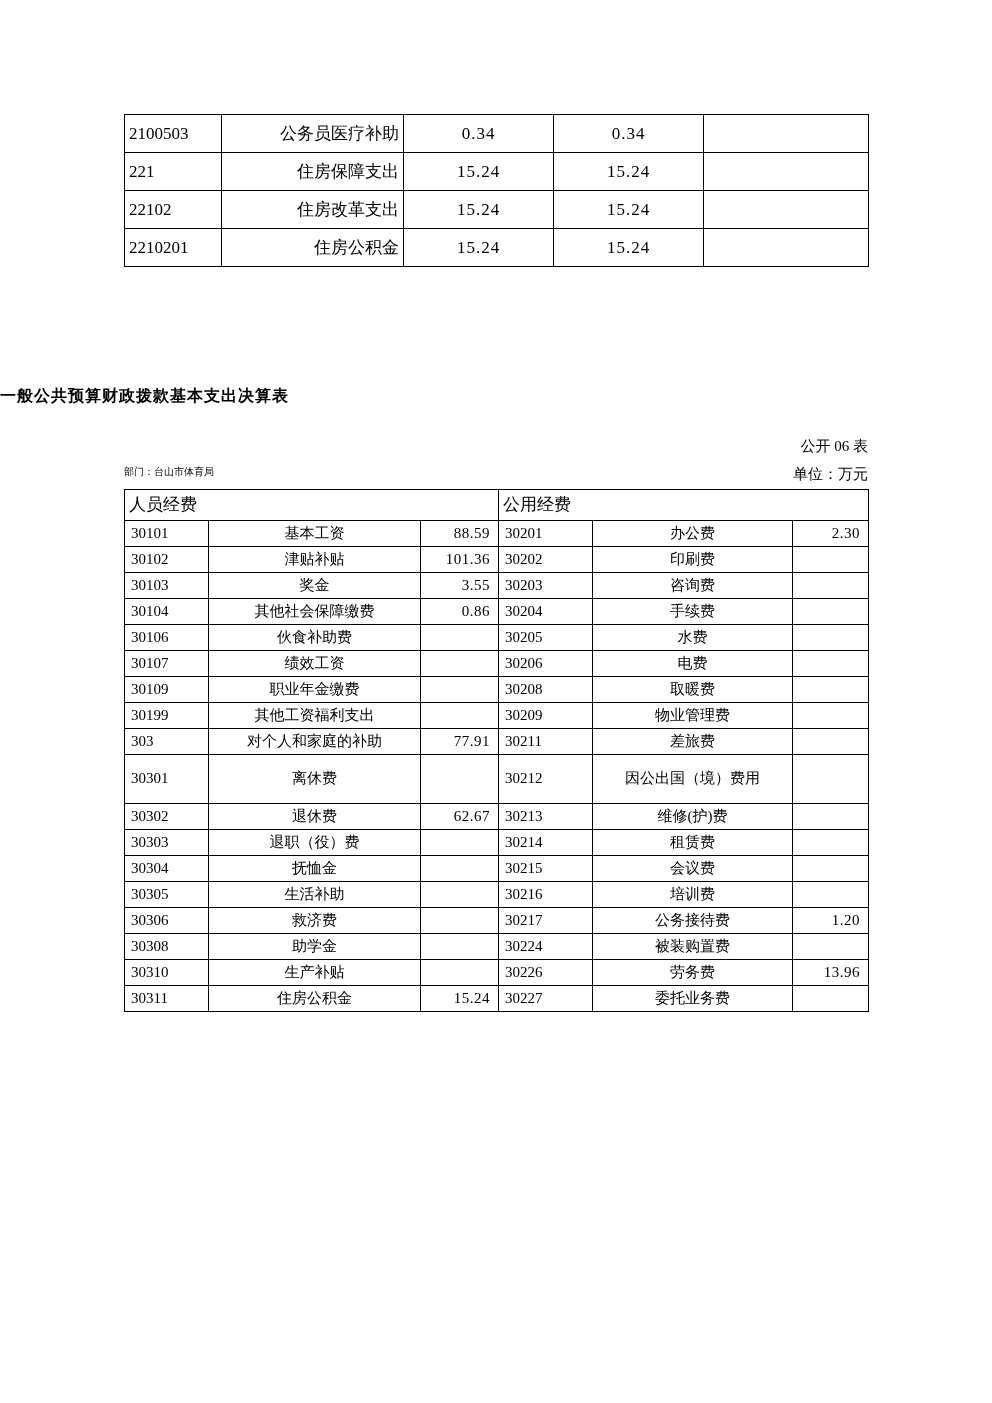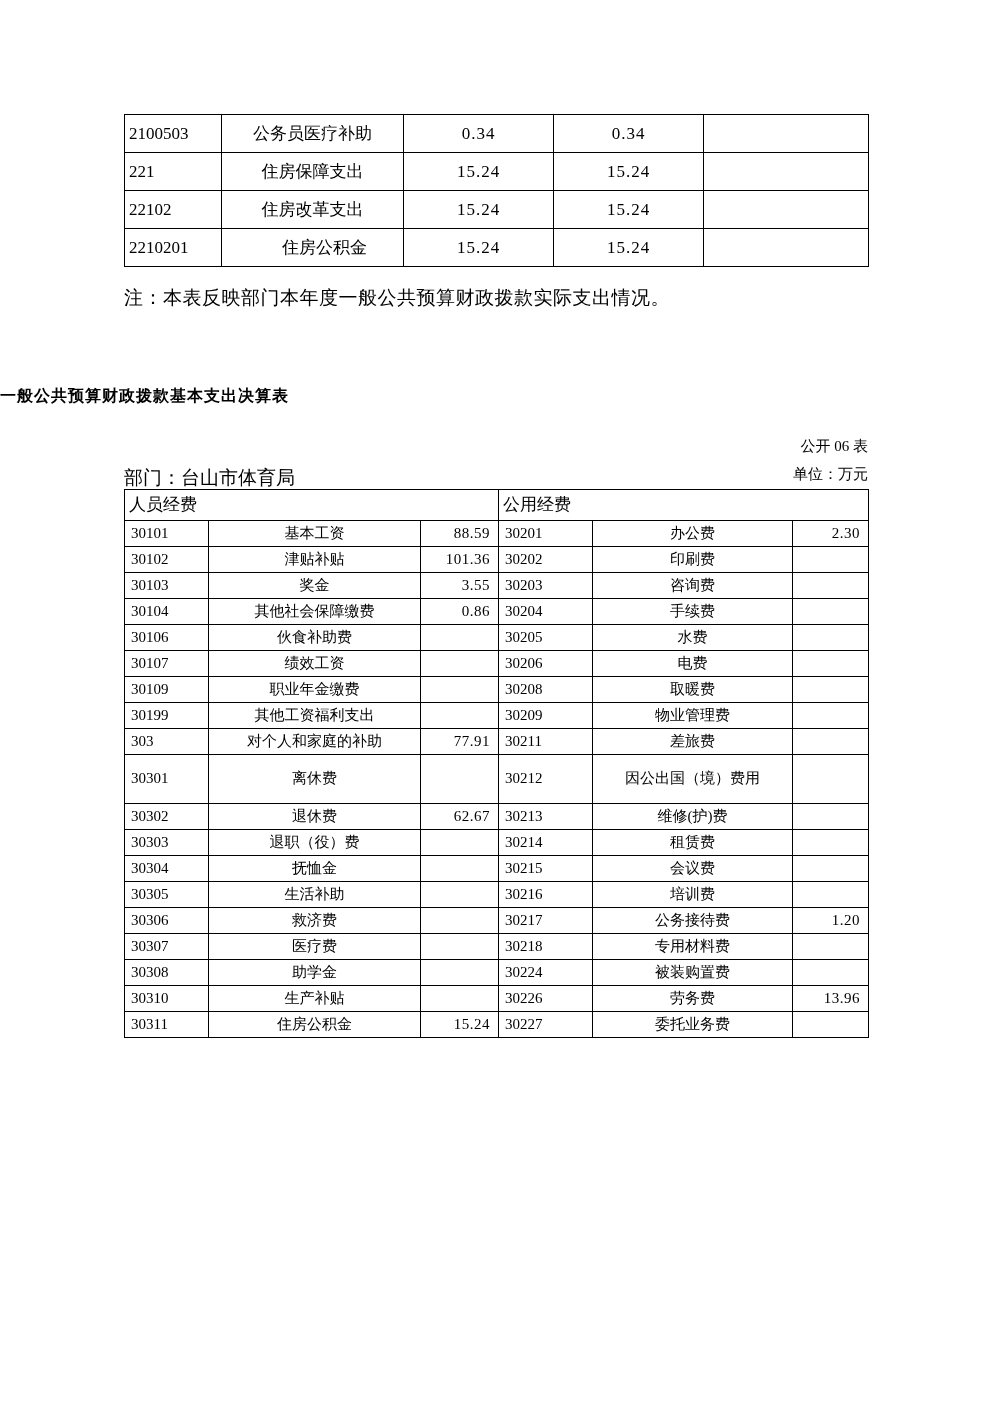--- a/index.html
+++ b/index.html
@@ -37,21 +37,21 @@
     border: 1px solid #000000;
     font-weight: normal;
     padding: 0 4px;
     font-family: "Liberation Serif", serif;
   }
   .top-table td {
     height: 37px;
     font-size: 17px;
   }
   .c-code { text-align: left; padding-left: 8px; }
-  .c-name { text-align: center; padding-left: 12px; }
+  .c-name { text-align: right; padding-left: 12px; }
   .c-name.indent { padding-left: 28px; }
   .c-num { text-align: center; font-family: "Liberation Serif", serif; letter-spacing: 1px; }
 
   .note {
     position: absolute;
     left: 124px;
     top: 285px;
     font-size: 19px;
     letter-spacing: 0.5px;
   }
@@ -70,21 +70,21 @@
   .sheet-no {
     position: absolute;
     right: 124px;
     top: 437px;
     font-size: 15px;
   }
   .dept-line {
     position: absolute;
     left: 124px;
     top: 465px;
-    font-size: 19px;
+    font-size: 10px;
   }
   .unit-line {
     position: absolute;
     right: 124px;
     top: 465px;
     font-size: 15px;
   }
 
   
   .main-table-wrap {
@@ -165,21 +165,20 @@
             <td class="c-code">2210201</td>
             <td class="c-name indent">住房公积金</td>
             <td class="c-num">15.24</td>
             <td class="c-num">15.24</td>
             <td class="c-num"></td>
           </tr>
         </tbody>
     </table>
   </div>
 
-  <div class="note">注：本表反映部门本年度一般公共预算财政拨款实际支出情况。</div>
 
   <div class="doc-title">一般公共预算财政拨款基本支出决算表</div>
   <div class="sheet-no">公开 06 表</div>
   <div class="dept-line">部门：台山市体育局</div>
   <div class="unit-line">单位：万元</div>
 
   <div class="main-table-wrap">
     <table class="grid main-table">
       <colgroup>
         <col style="width:84px">
@@ -310,28 +309,20 @@
           </tr>
           <tr>
             <td class="code">30306</td>
             <td class="subj">救济费</td>
             <td class="amt"></td>
             <td class="code">30217</td>
             <td class="subj">公务接待费</td>
             <td class="amt">1.20</td>
           </tr>
           <tr>
-            <td class="code">30307</td>
-            <td class="subj">医疗费</td>
-            <td class="amt"></td>
-            <td class="code">30218</td>
-            <td class="subj">专用材料费</td>
-            <td class="amt"></td>
-          </tr>
-          <tr>
             <td class="code">30308</td>
             <td class="subj">助学金</td>
             <td class="amt"></td>
             <td class="code">30224</td>
             <td class="subj">被装购置费</td>
             <td class="amt"></td>
           </tr>
           <tr>
             <td class="code">30310</td>
             <td class="subj">生产补贴</td>

